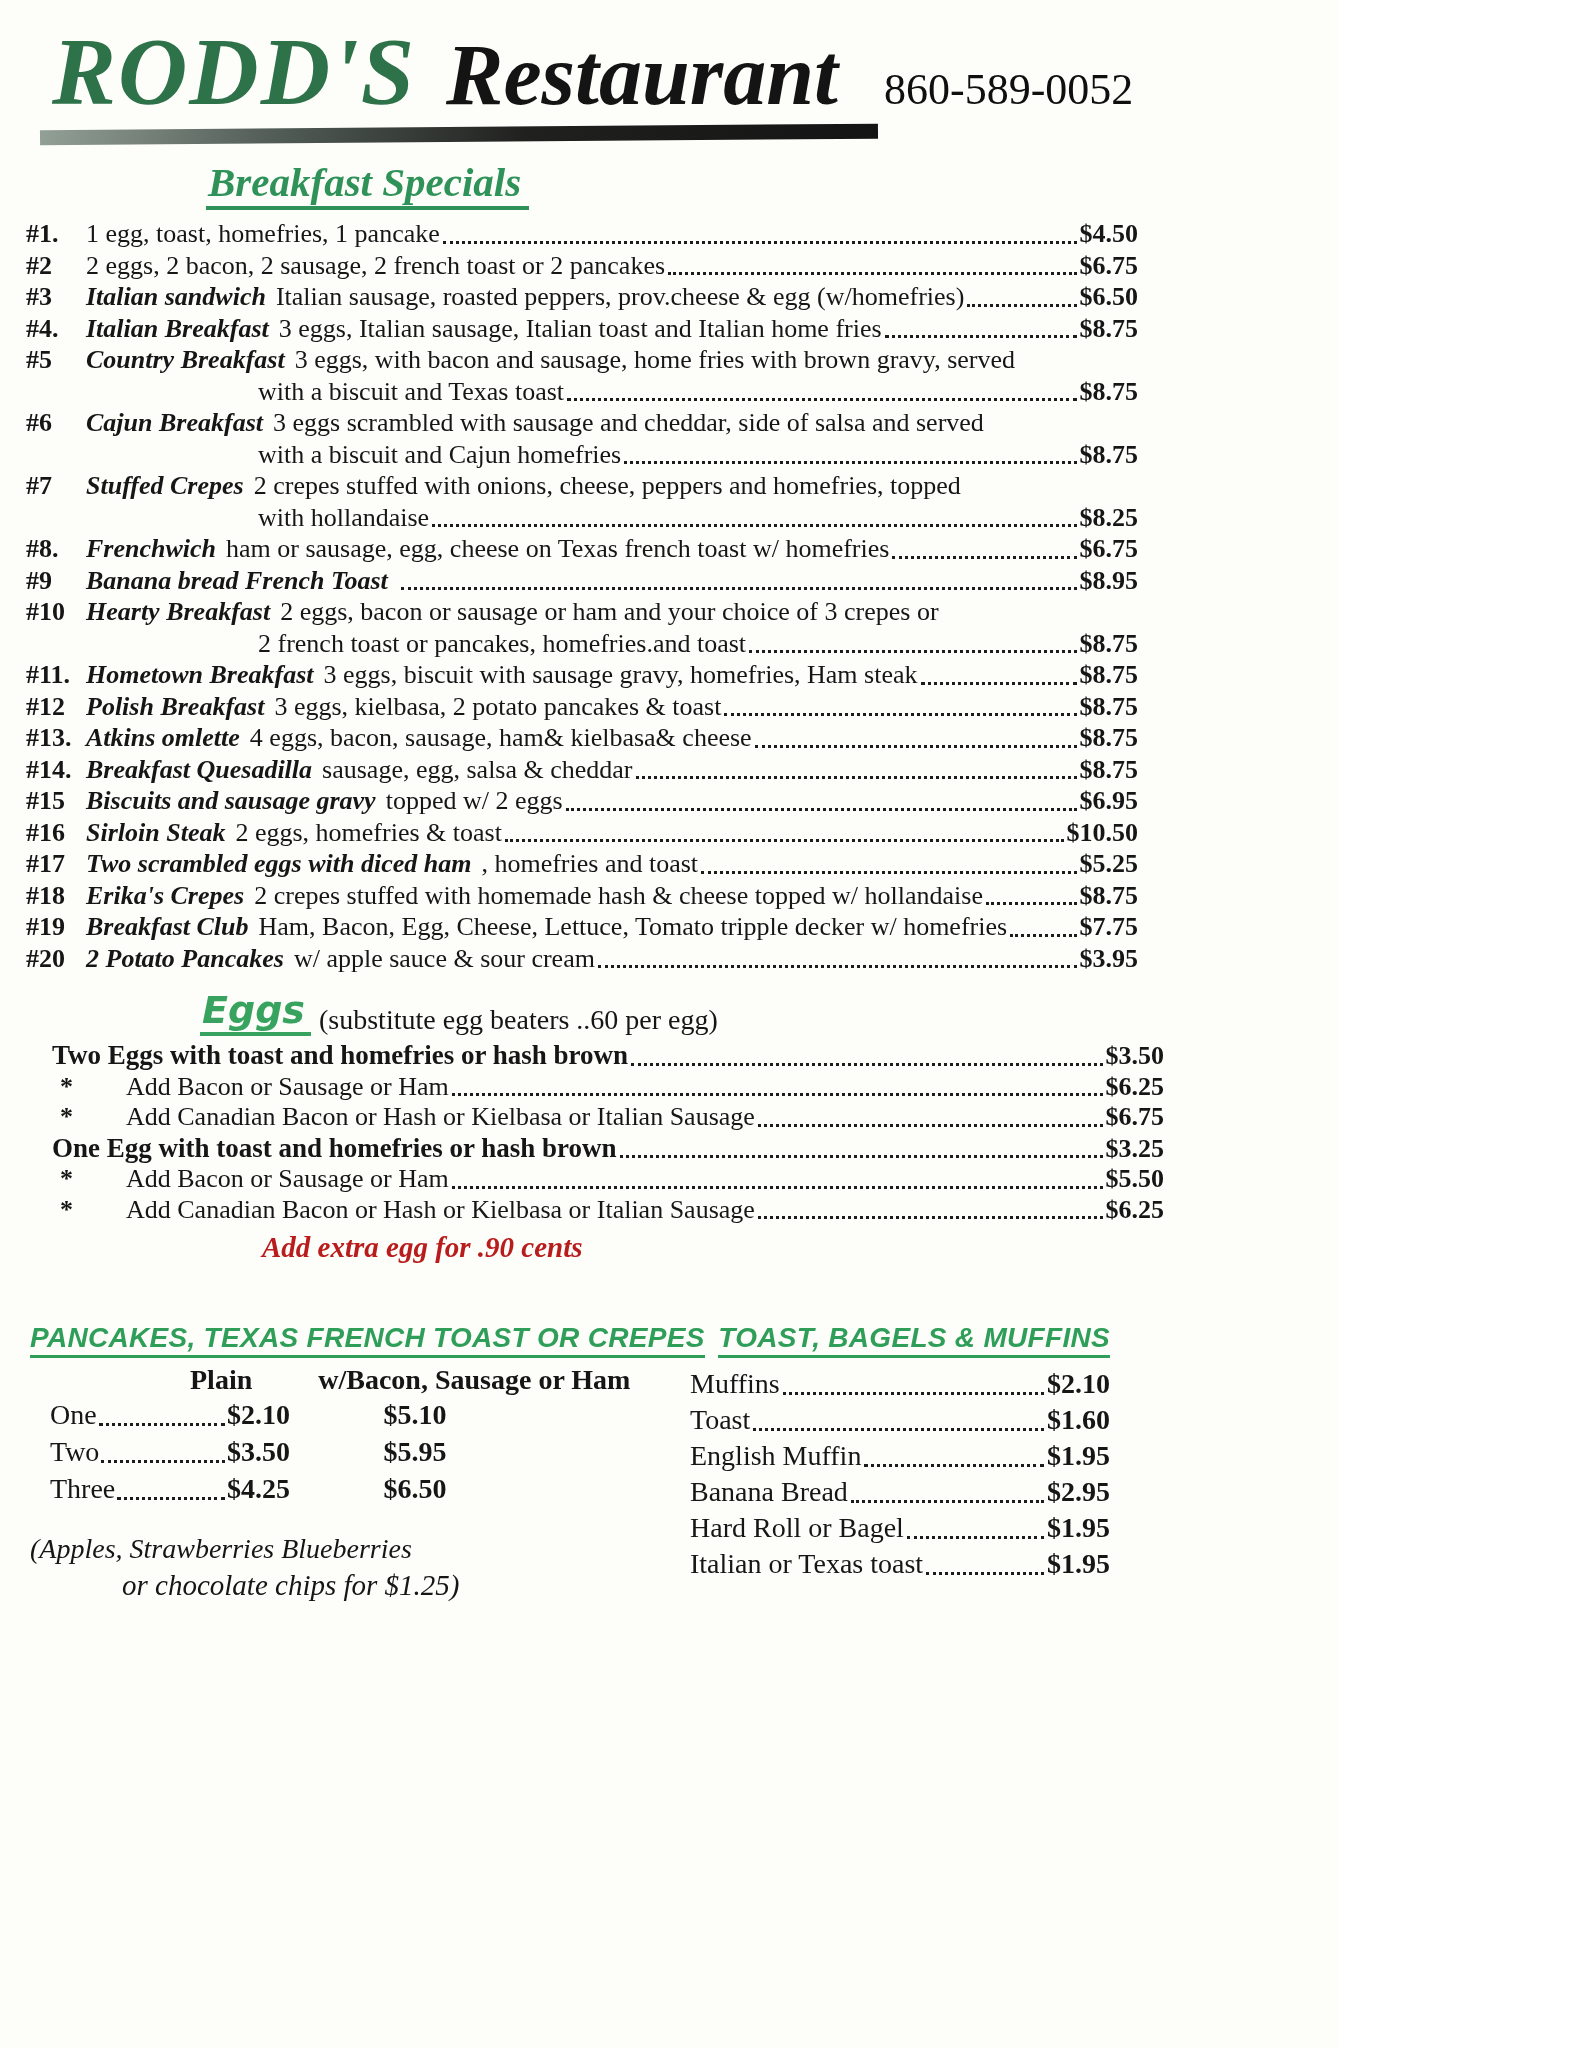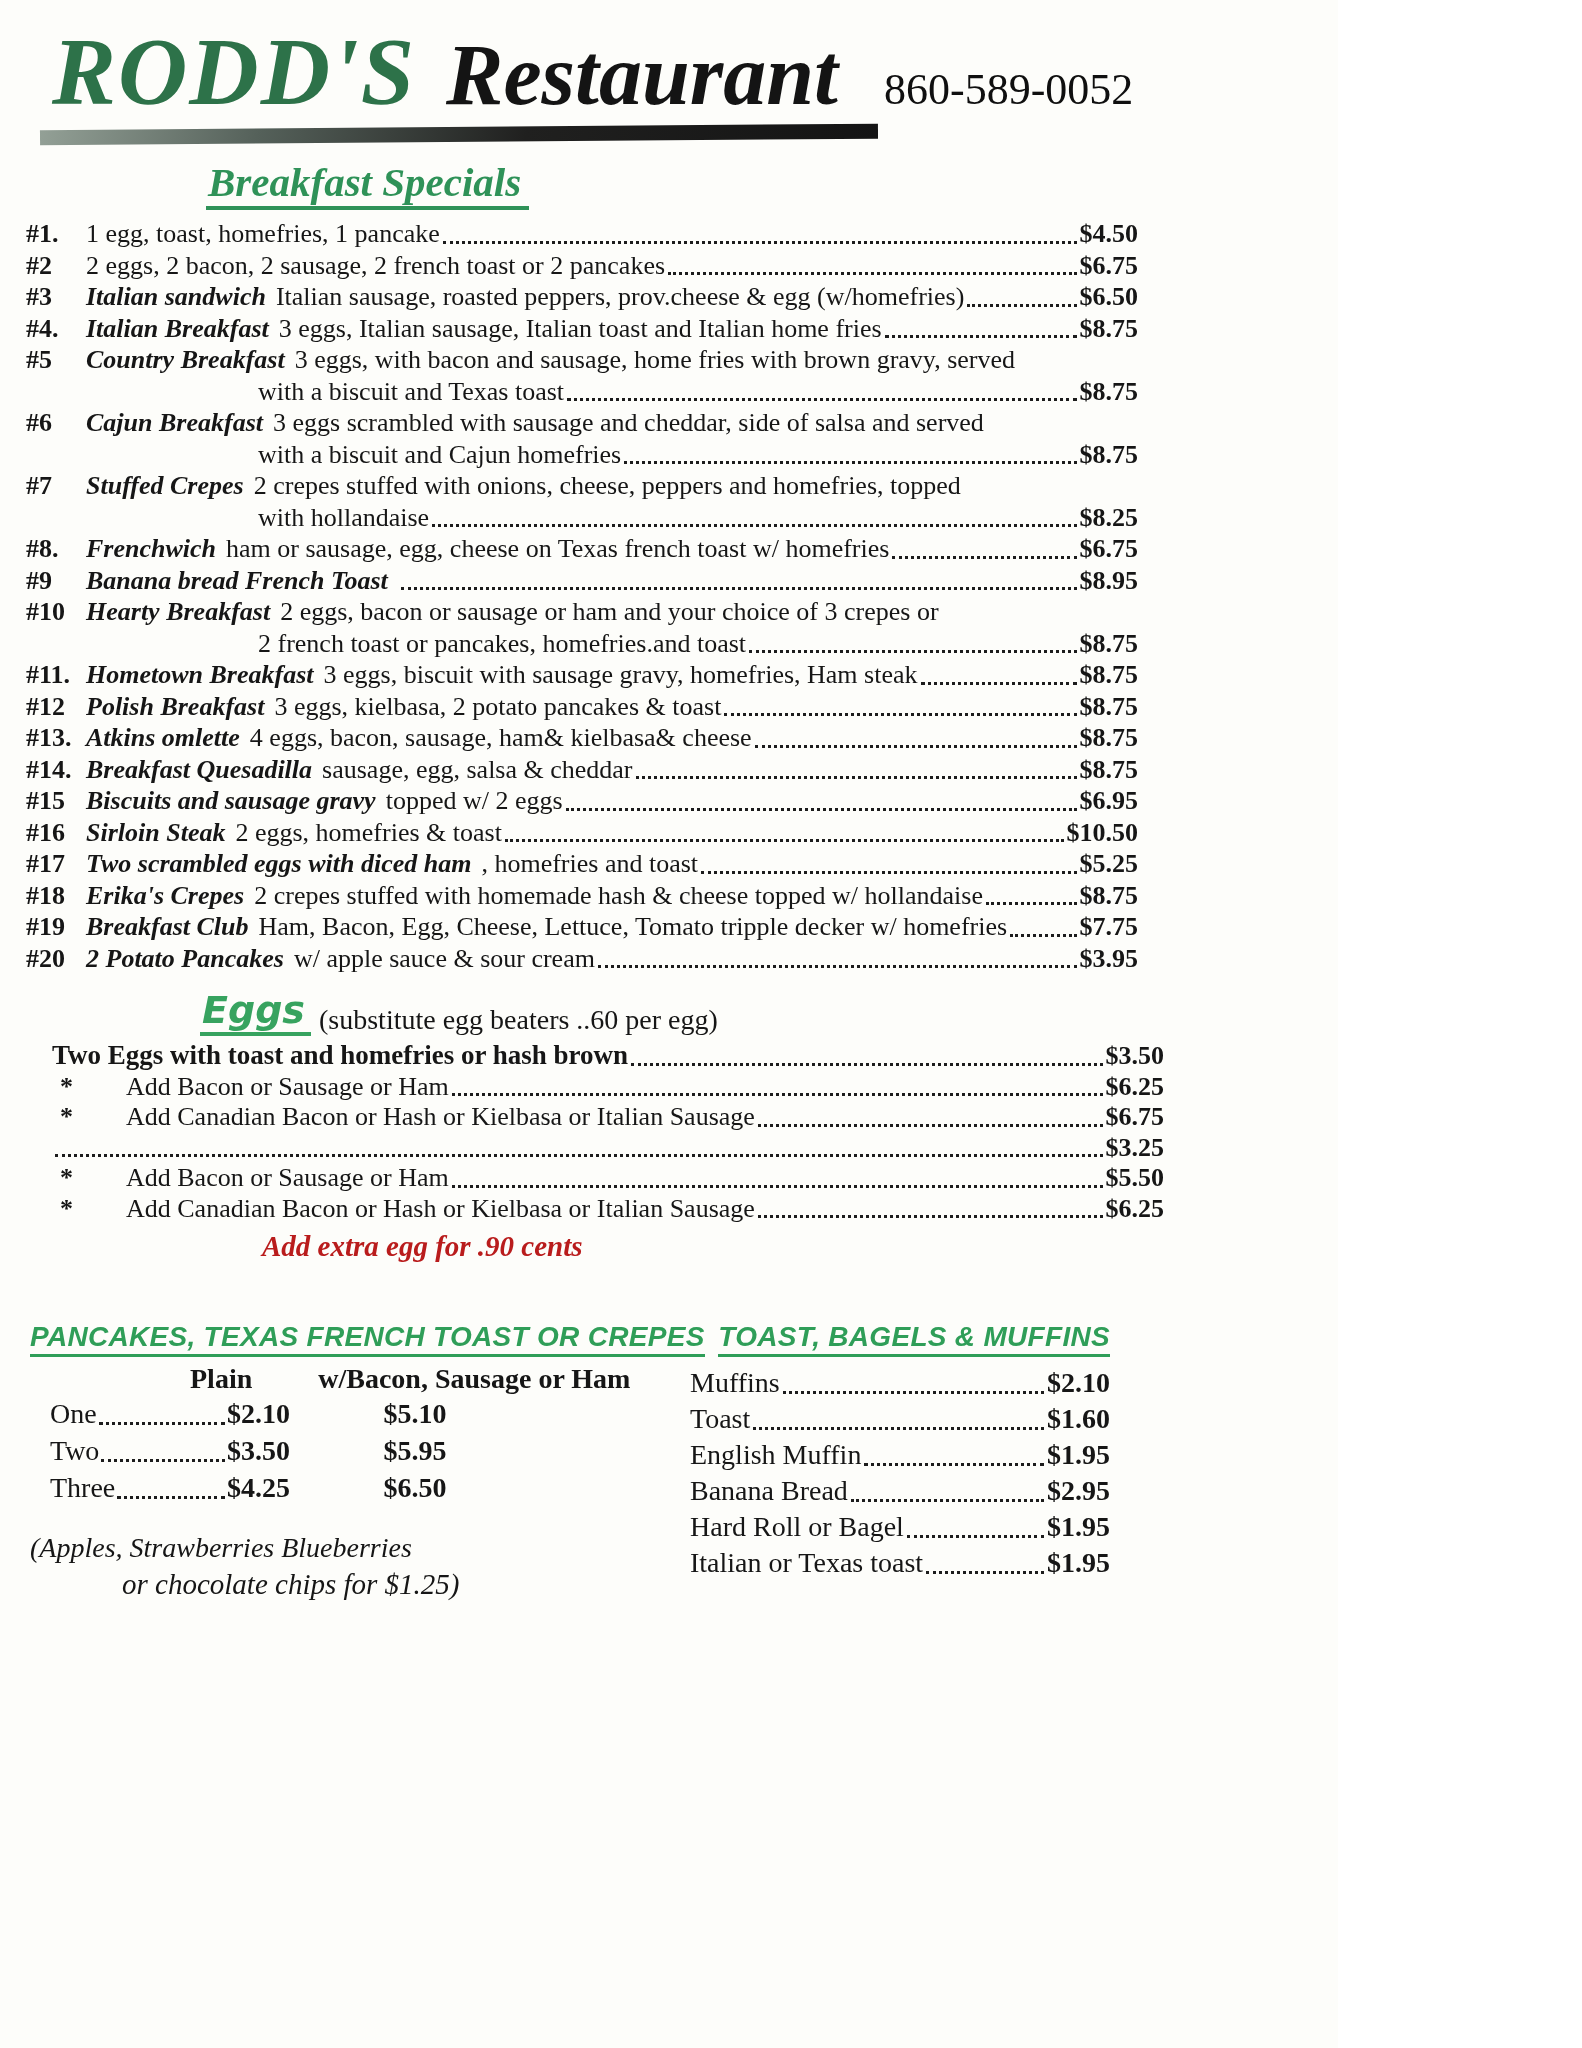--- a/index.html
+++ b/index.html
@@ -274,20 +274,21 @@
       <span class="dots"></span>
       <span class="mprice">$6.25</span>
     </div>
     <div class="erow">
       <span class="estar">*</span>
       <span class="etext">Add Canadian Bacon or Hash or Kielbasa or Italian Sausage</span>
       <span class="dots"></span>
       <span class="mprice">$6.75</span>
     </div>
     <div class="erow bold">
+      <span class="etext">One Egg with toast and homefries or hash brown</span>
       <span class="dots"></span>
       <span class="mprice">$3.25</span>
     </div>
     <div class="erow">
       <span class="estar">*</span>
       <span class="etext">Add Bacon or Sausage or Ham</span>
       <span class="dots"></span>
       <span class="mprice">$5.50</span>
     </div>
     <div class="erow">

